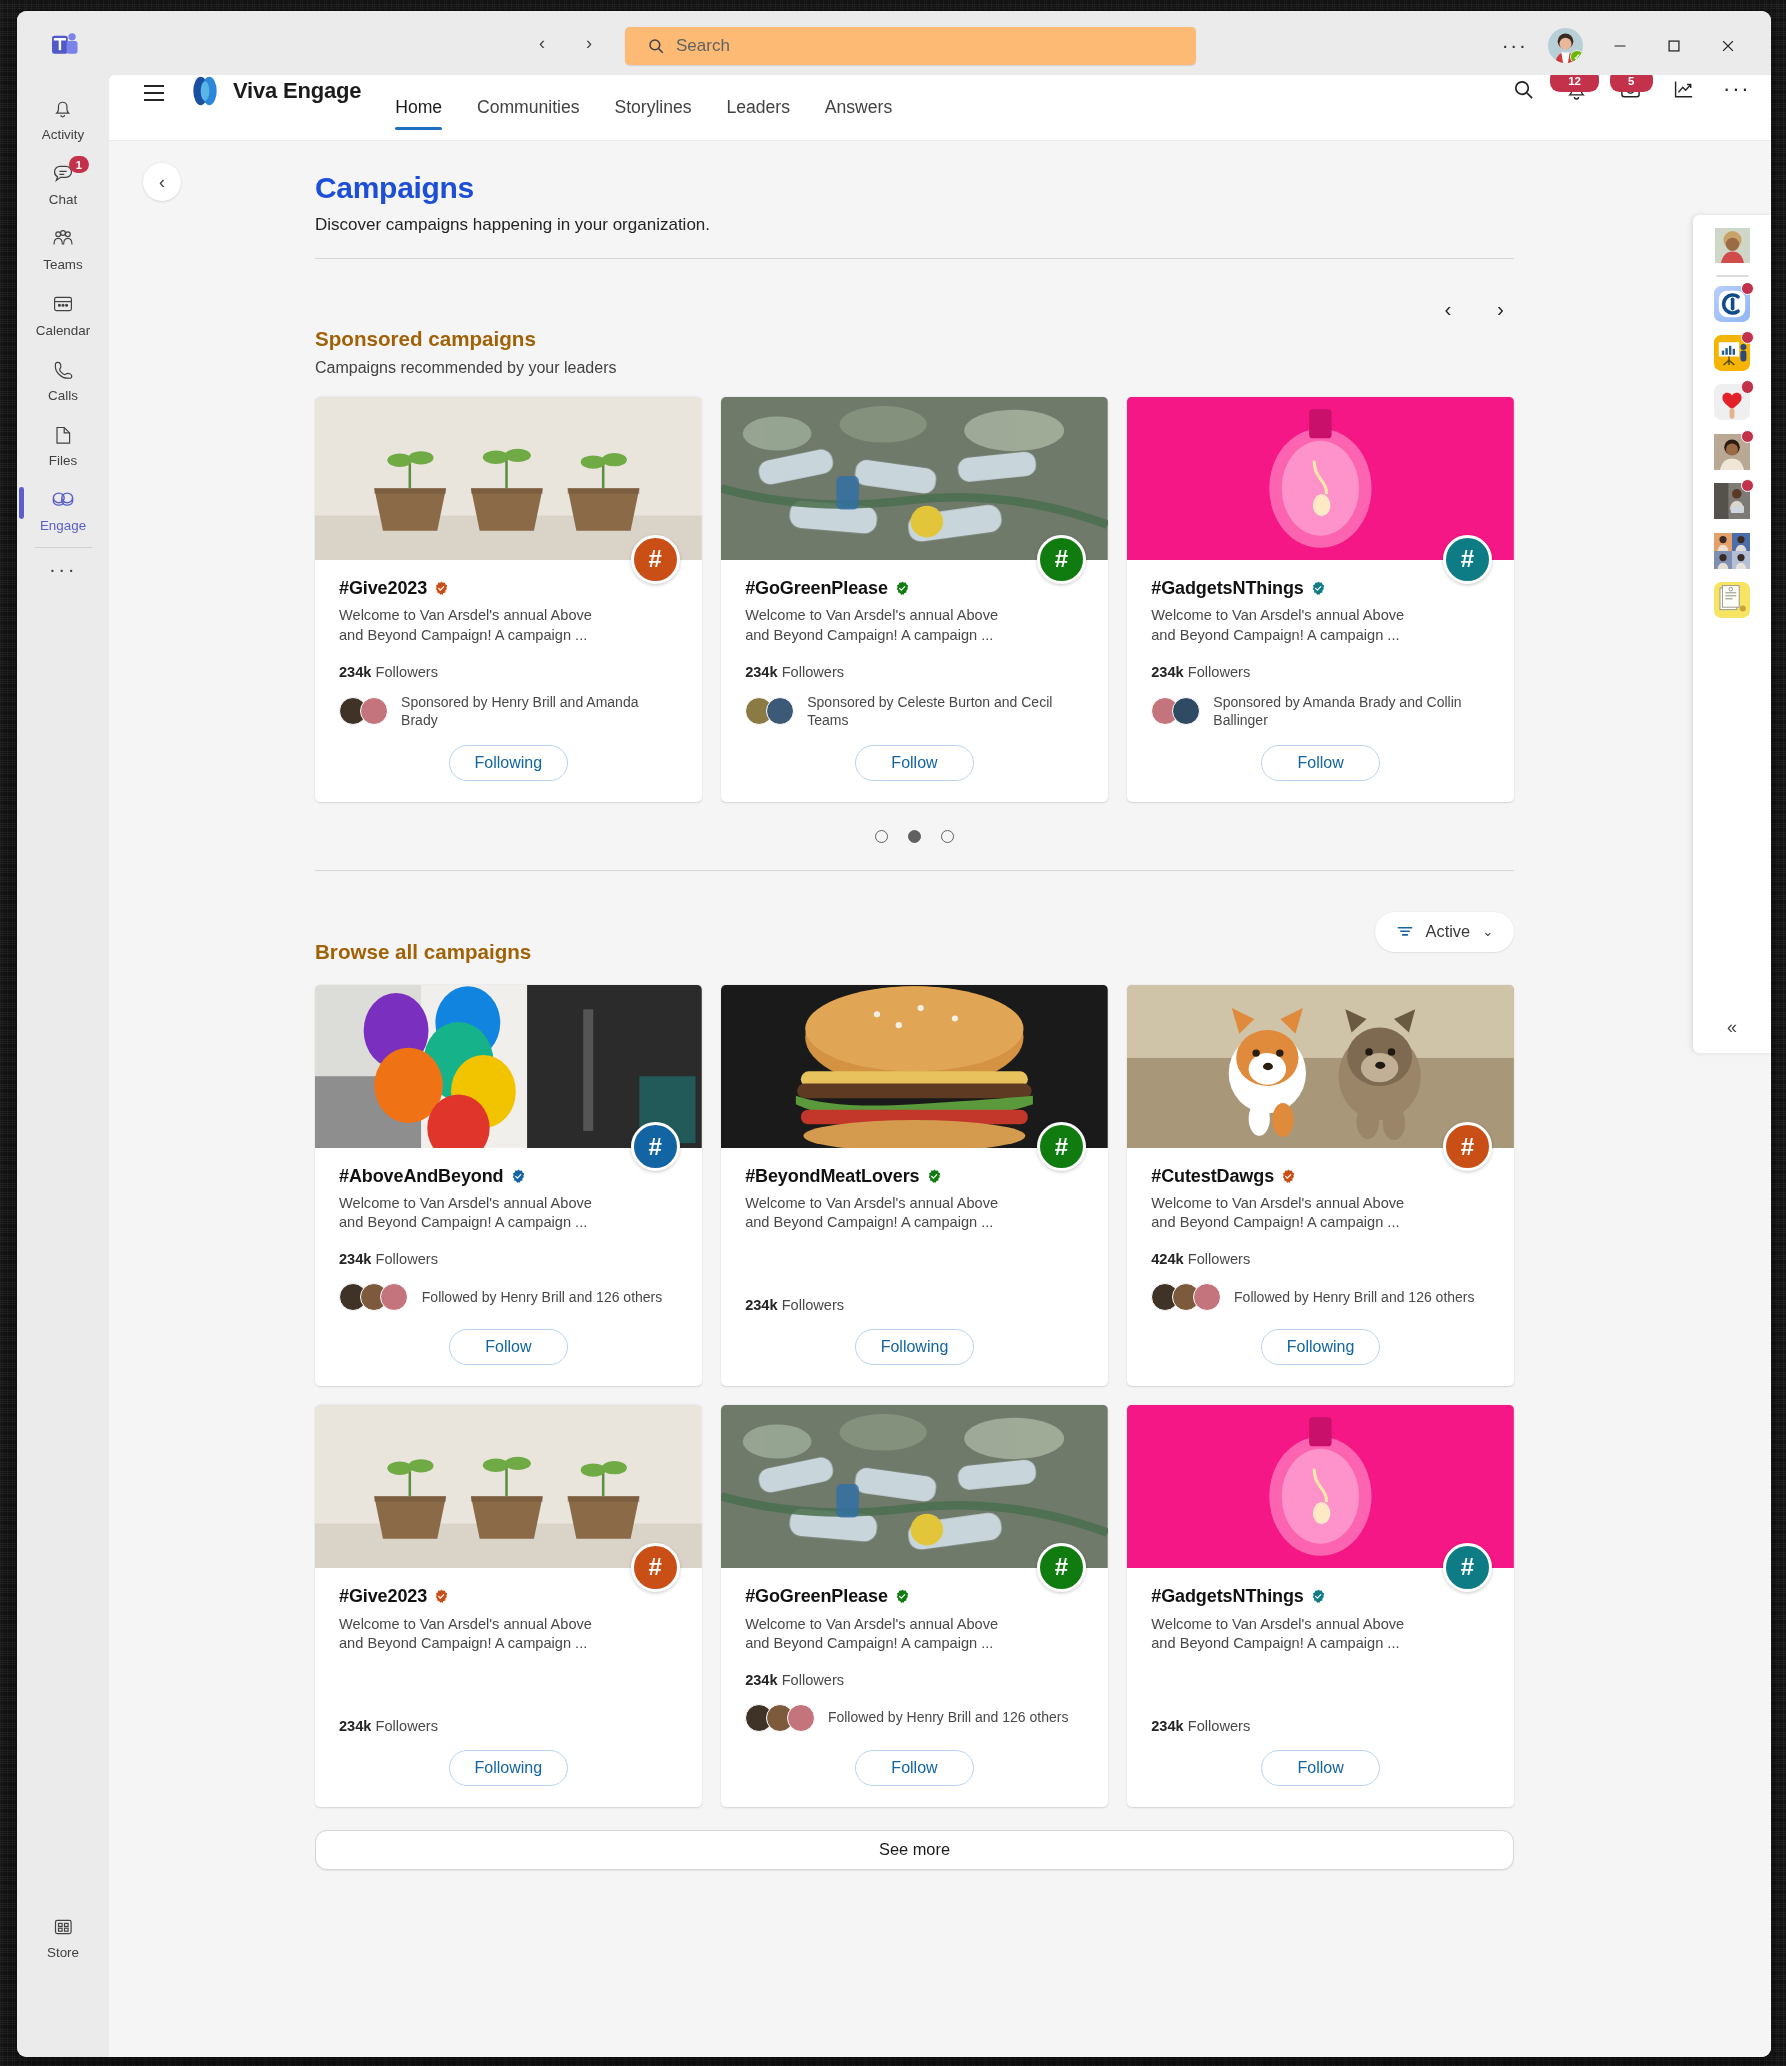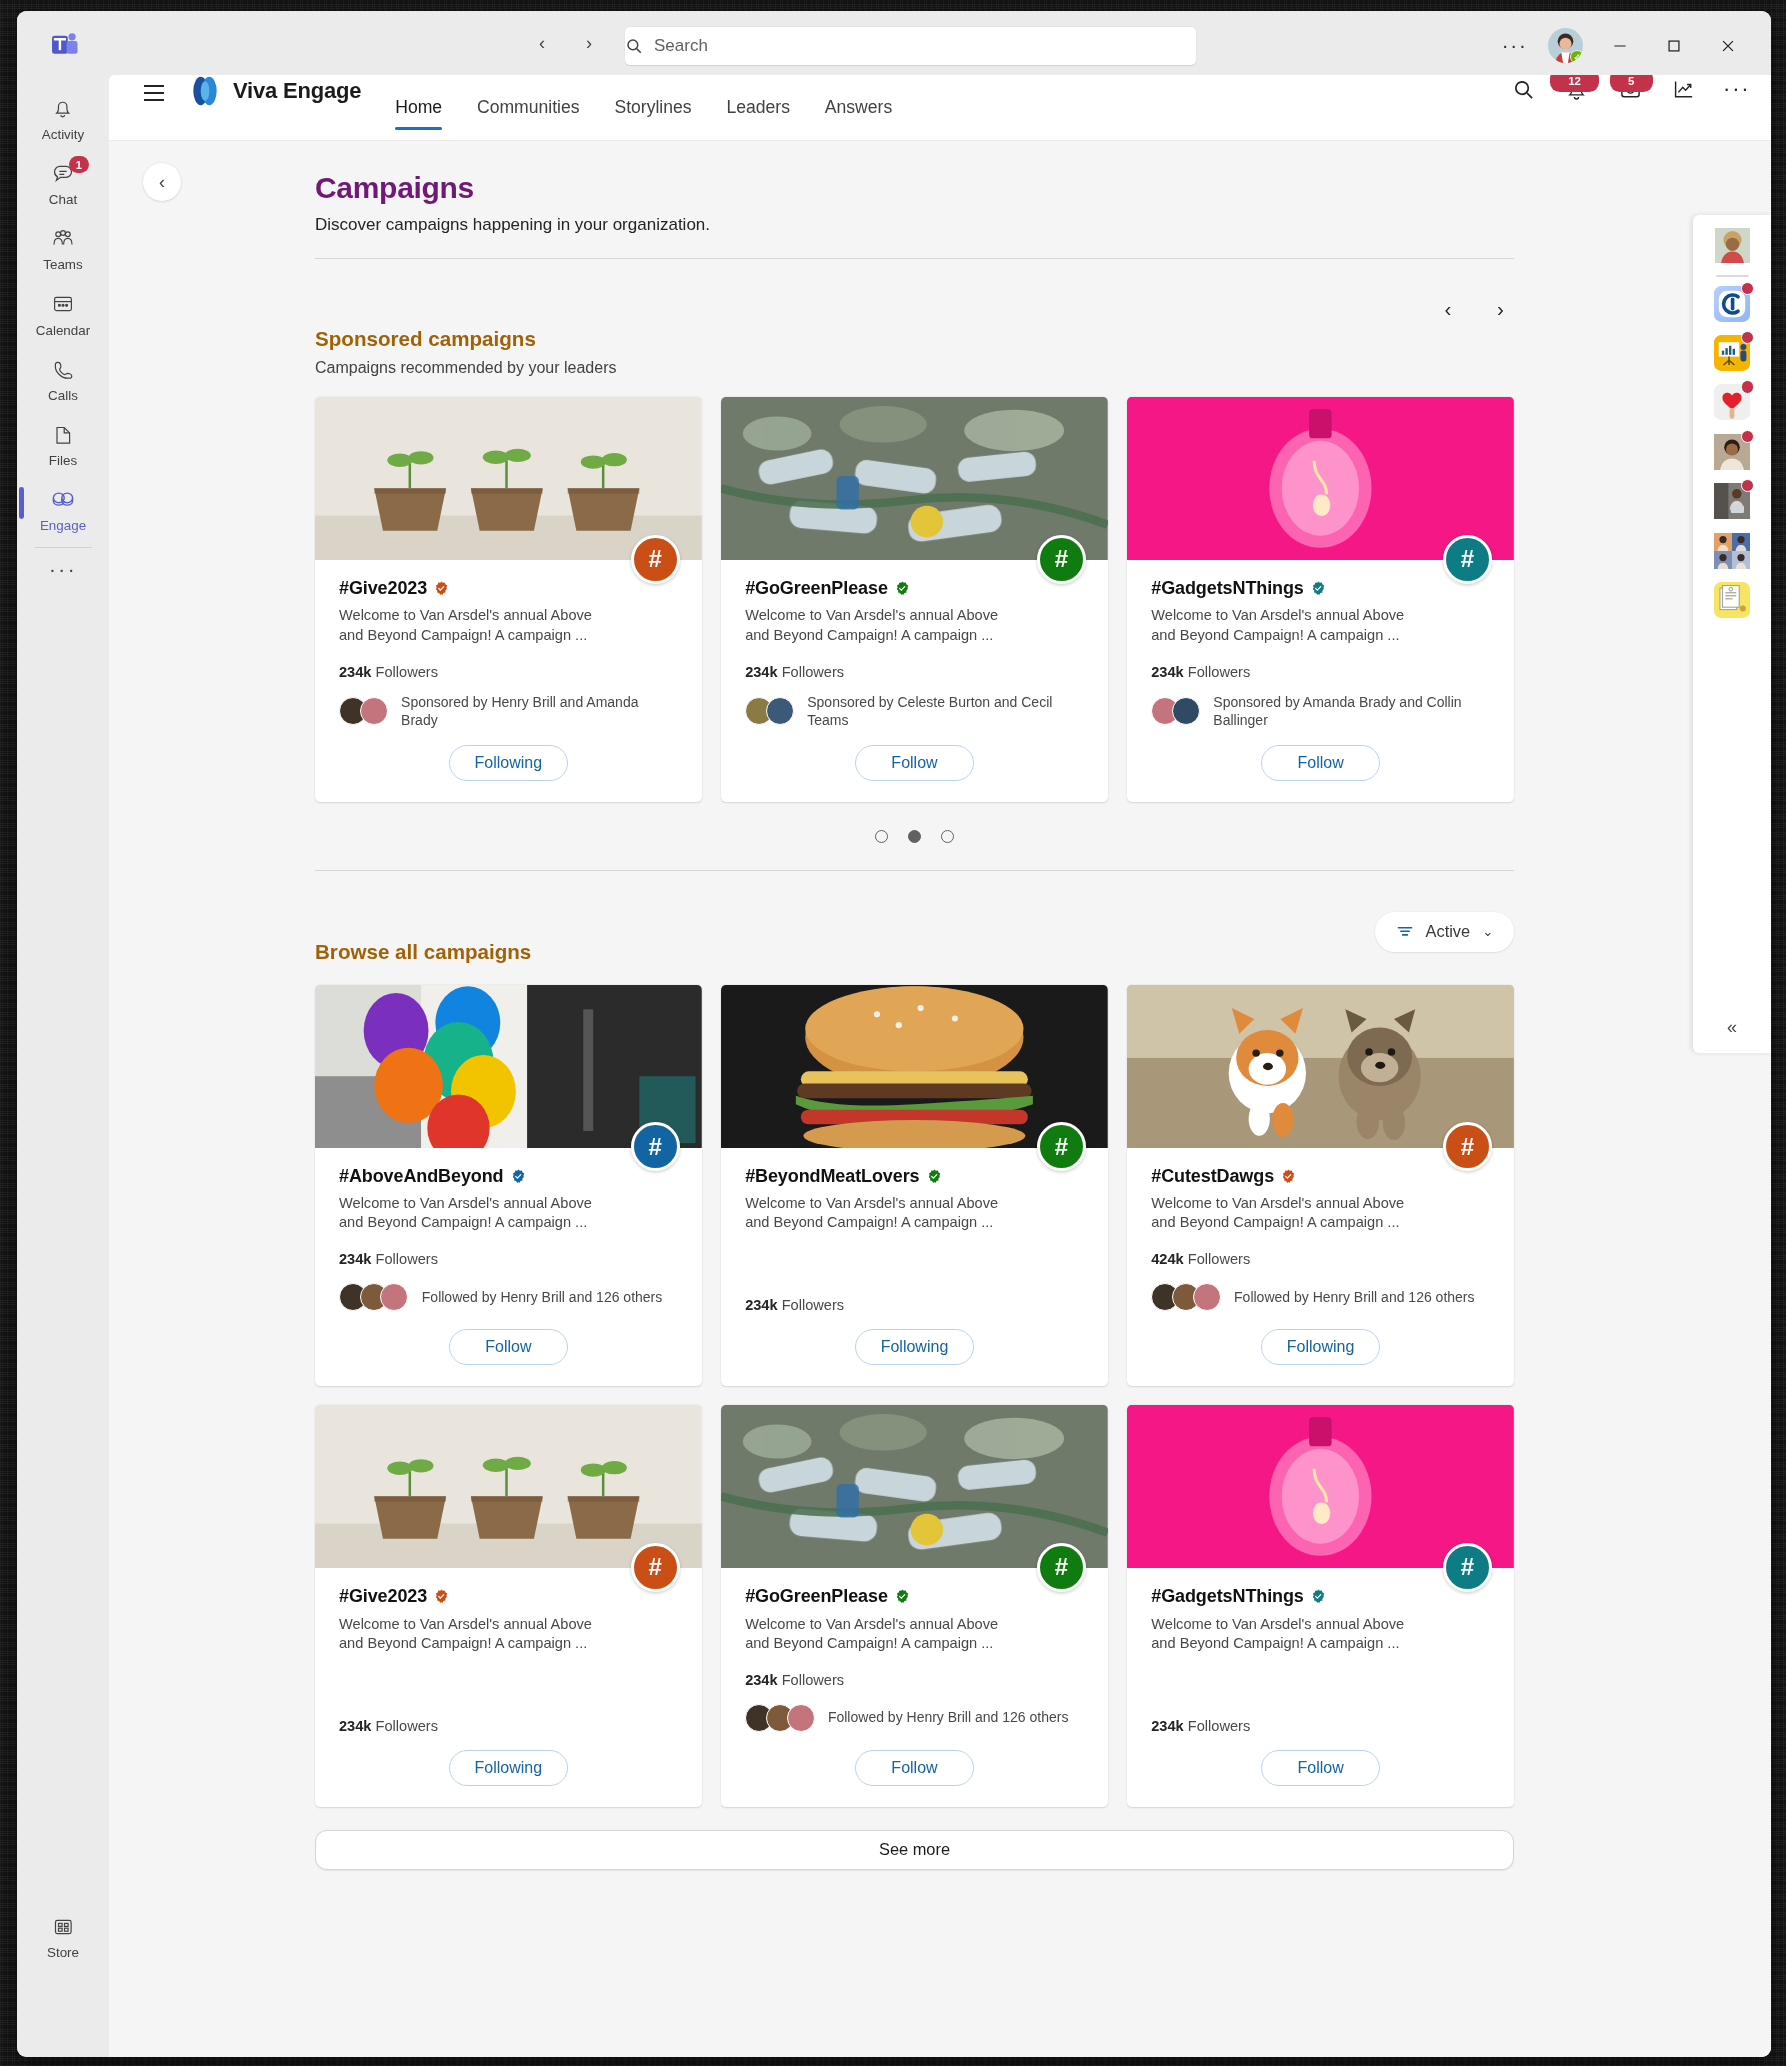--- a/index.html
+++ b/index.html
@@ -37,22 +37,22 @@
   .teams-logo { position: absolute; left: 35px; top: 20.6px; width: 28px; height: 25.5px; }
   .nav-arrows { position: absolute; left: 513px; top: 20.6px; display: flex; gap: 23px; }
   .nav-arrow {
     width: 24px; height: 24px; color: #424242;
     display: flex; align-items: center; justify-content: center;
     font-size: 18px; cursor: pointer; font-weight: 300;
   }
   .searchbox {
     position: absolute; left: 608px; top: 16px;
     width: 571px; height: 38px;
-    background: #ffffff; border-radius: 4.9px;
-    display: flex; align-items: center; gap: 11px; padding: 0 0;
+    background: #fdba74; border-radius: 4.9px;
+    display: flex; align-items: center; gap: 11px; padding: 0 22px;
     box-shadow: 0 0.6px 1.2px rgba(0,0,0,.12);
   }
   .searchbox .sicon { width: 18px; height: 18px; flex: none; }
   .searchbox .sph { color: #616161; font-size: 17px; }
   .tb-right { position: absolute; right: 27px; top: 17px; display: flex; align-items: center; gap: 20.6px; }
   .tb-dots { color: #303030; font-size: 20.6px; letter-spacing: 1.8px; line-height: 1; cursor: pointer; }
   .tb-avatar { position: relative; width: 35px; height: 35px; border-radius: 50%; overflow: hidden; }
   .tb-presence {
     position: absolute; right: -1.2px; bottom: -1.2px;
     width: 14.6px; height: 14.6px; border-radius: 50%;
@@ -132,21 +132,21 @@
   
   .scrollregion { flex: 1; background: #f5f5f5; position: relative; overflow: hidden; }
   .backcircle {
     position: absolute; left: 34px; top: 22px;
     width: 38px; height: 38px; border-radius: 50%;
     background: #fff; box-shadow: 0 0.6px 2.4px rgba(0,0,0,.16);
     display: flex; align-items: center; justify-content: center;
     color: #424242; font-size: 18px; cursor: pointer; z-index: 4;
   }
   .content { padding: 30px 0 0 0; margin-left: 206px; width: 1199px; }
-  .page-title { font-size: 30px; font-weight: bold; color: #701a75; letter-spacing: -0.3px; }
+  .page-title { font-size: 30px; font-weight: bold; color: #1d4ed8; letter-spacing: -0.3px; }
   .page-sub { font-size: 17px; color: #242424; margin-top: 9.7px; }
   .hrule { height: 0.6px; background: #d6d6d6; margin: 23px 0 0; }
   
   .sect-head { display: flex; align-items: flex-start; margin-top: 29px; }
   .sect-title { font-size: 20.6px; font-weight: bold; color: #a16207; margin-top: 40px; }
   .sect-sub { font-size: 16px; color: #424242; margin-top: 7.3px; }
   .carousel-nav { margin-left: auto; display: flex; gap: 25.5px; padding-top: 8.5px; }
   .cnav {
     width: 27px; height: 27px; display: flex; align-items: center; justify-content: center;
     color: #242424; font-size: 20.6px; cursor: pointer; font-weight: 300;

